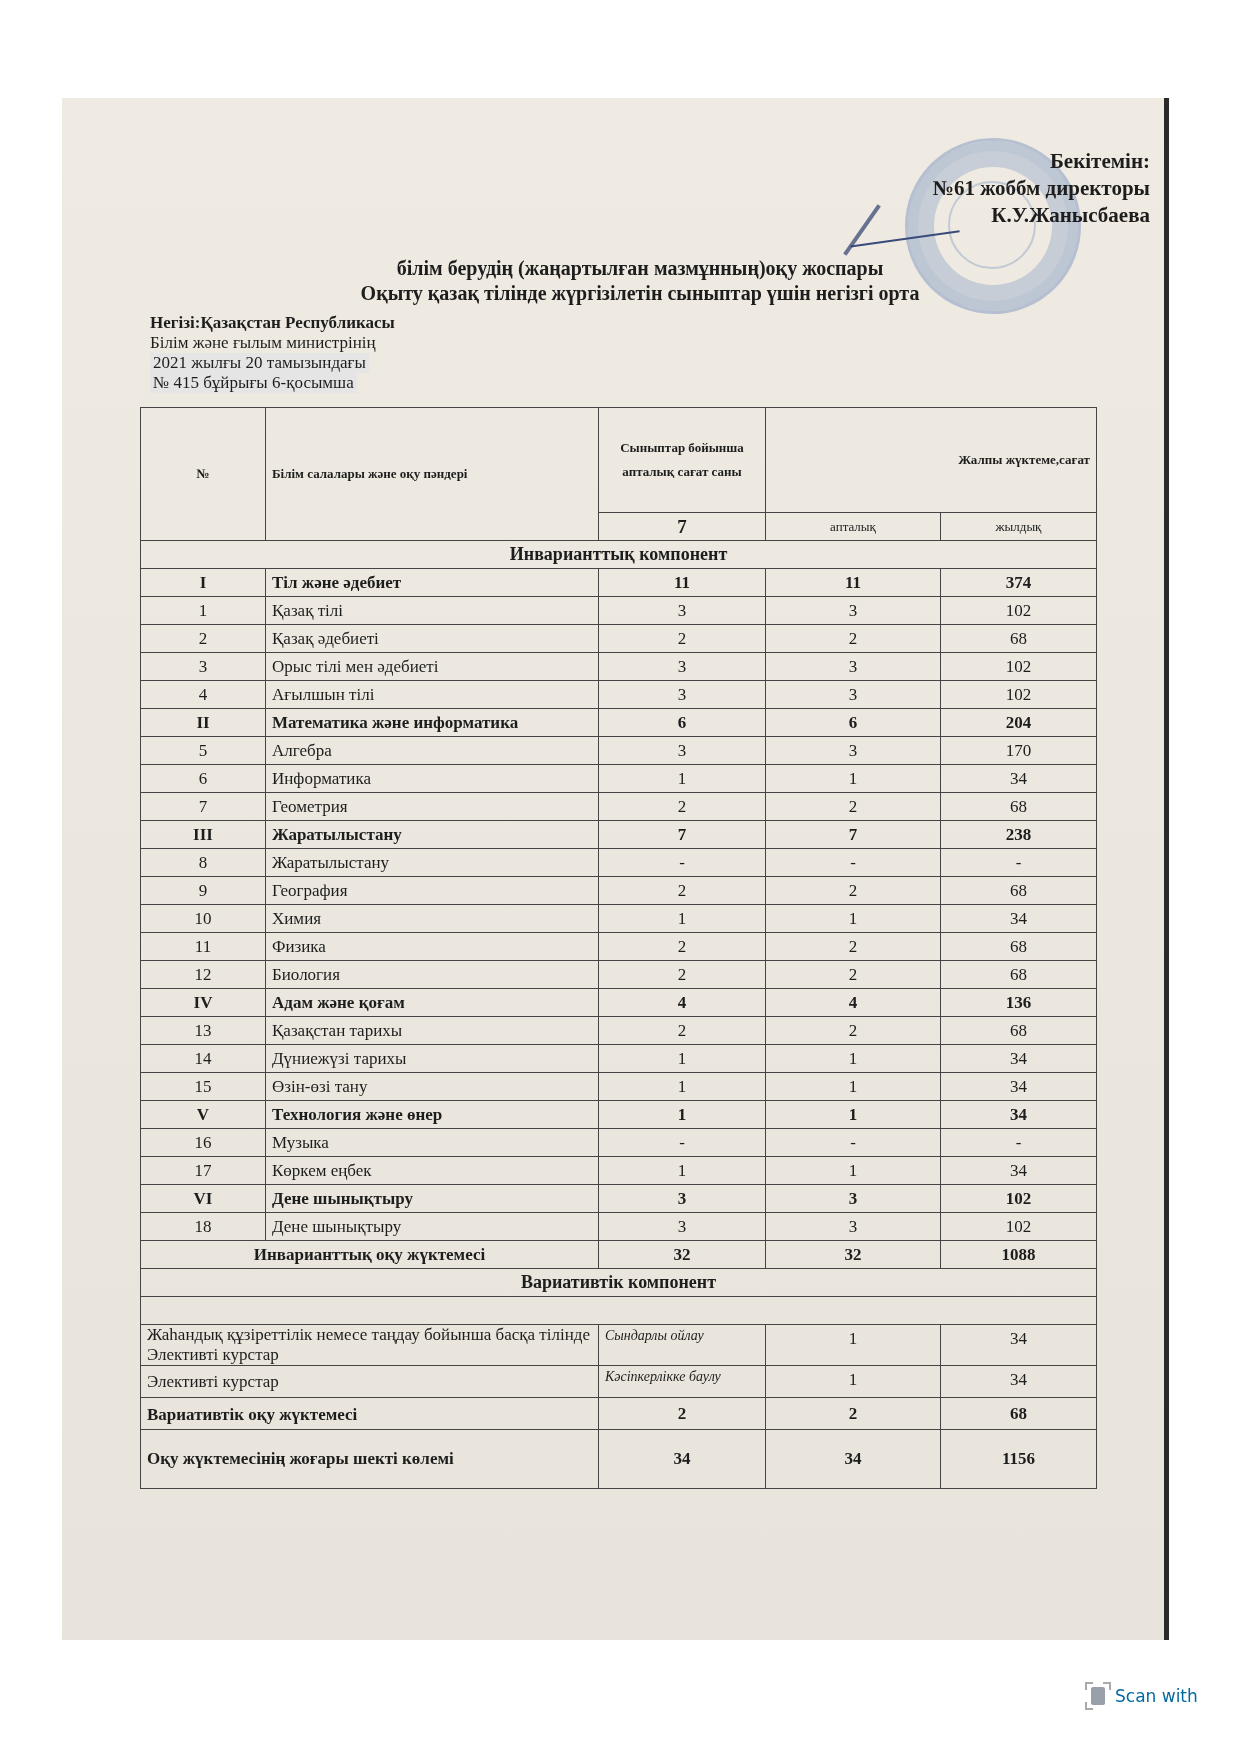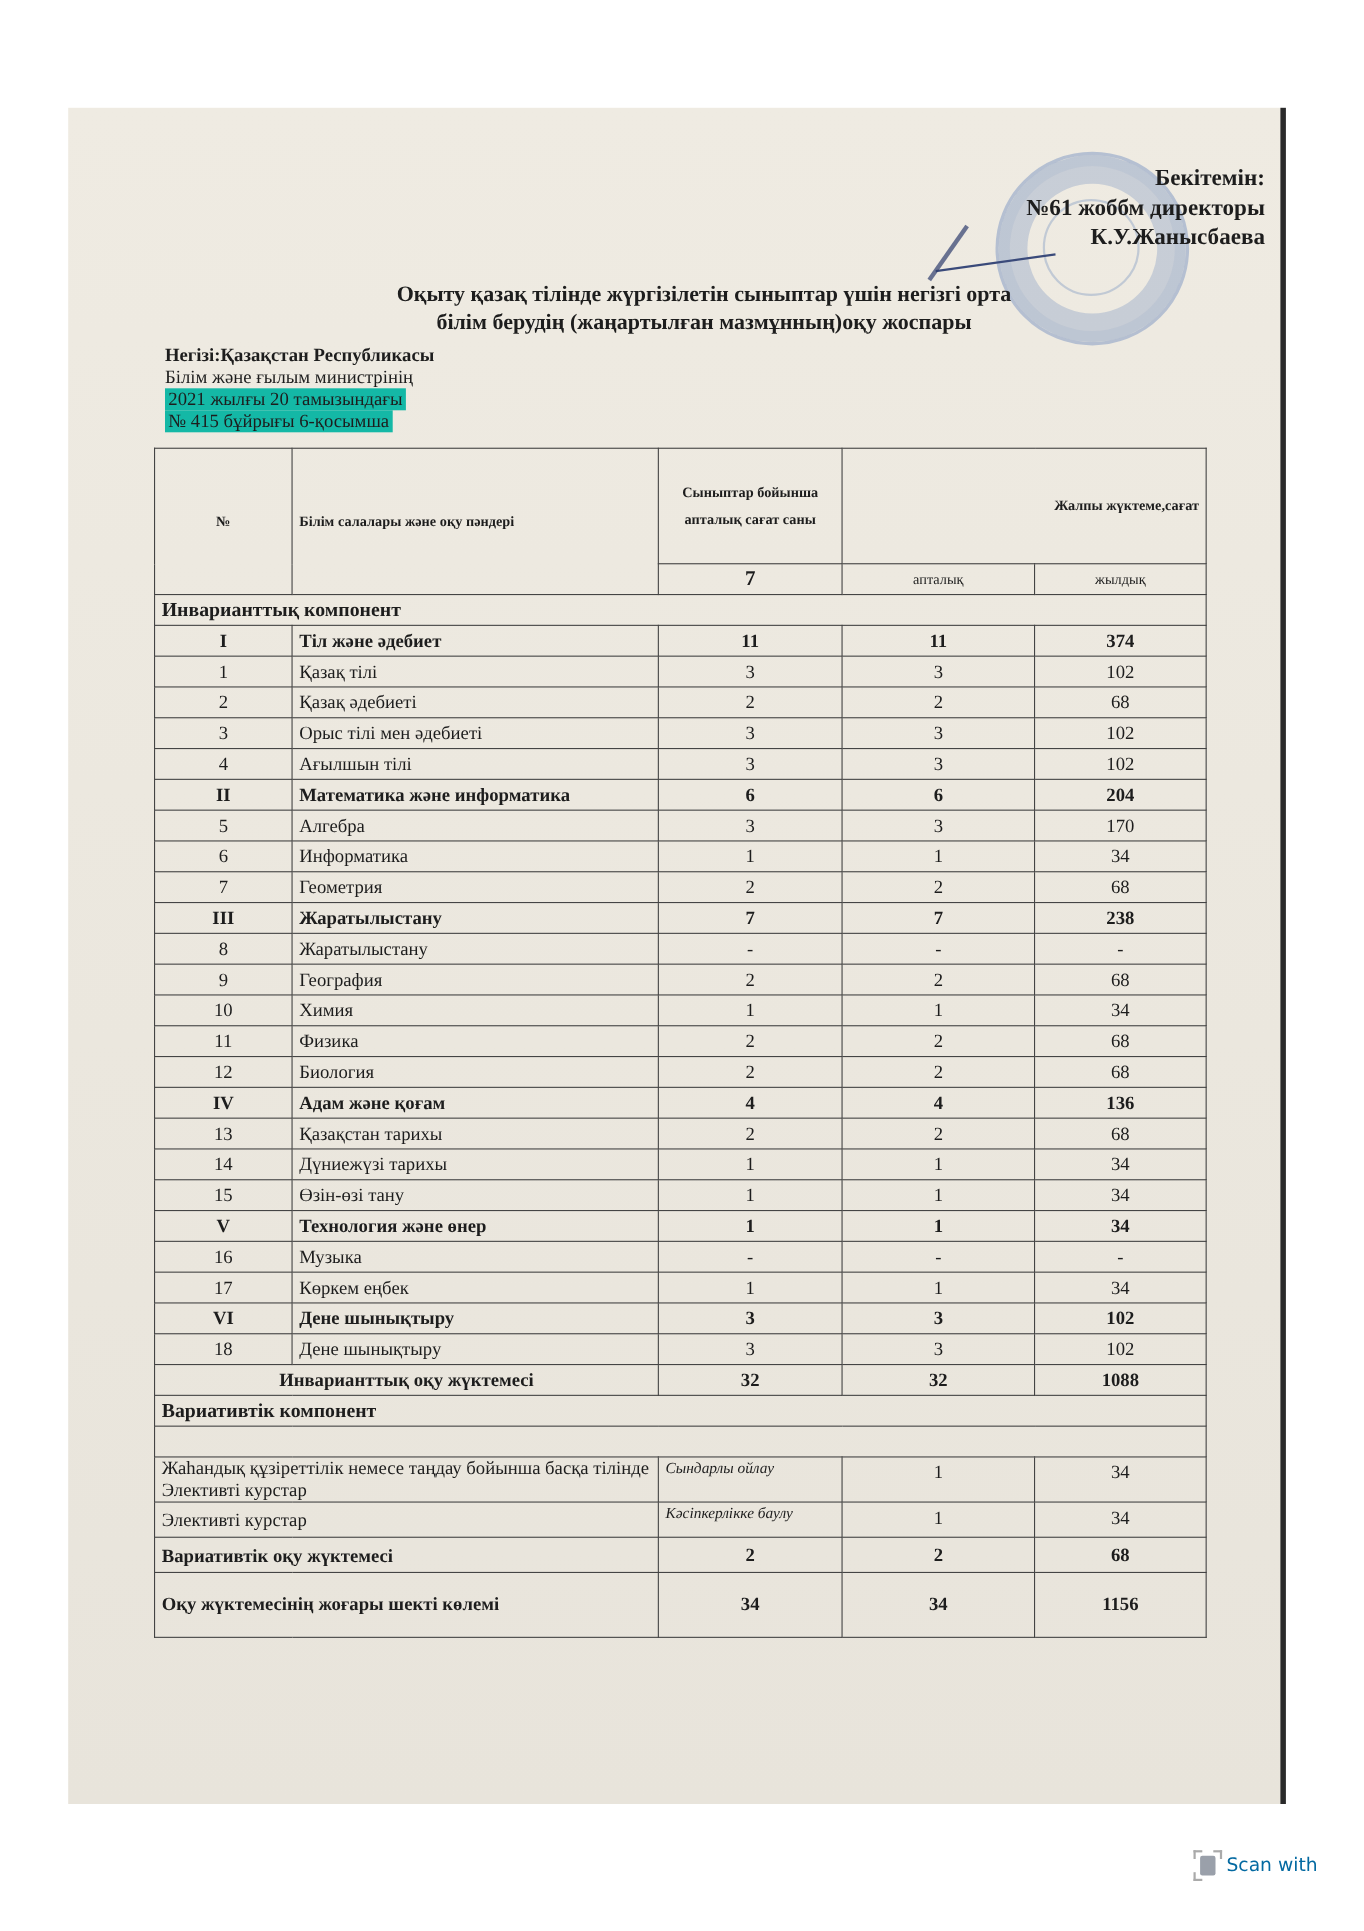--- a/index.html
+++ b/index.html
@@ -32,37 +32,37 @@
   }
   .sig-stroke { position:absolute; left:860px; top:200px; width:4px; height:60px; background:#2f3d6e; transform:rotate(35deg); opacity:0.7; }
   .doc-title {
     position:absolute; left:300px; top:256px; width:680px; text-align:center;
     font-weight:bold; font-size:20px; line-height:25px;
   }
   .basis {
     position:absolute; left:150px; top:313px; font-size:17px; line-height:20px;
   }
   .basis div { white-space:nowrap; }
-  .basis .hl { background:#14b8a6; display:inline-block; padding:0 3px; }
+  .basis .hl { background:#e5e5e5; display:inline-block; padding:0 3px; }
   .basis .b1 { font-weight:bold; }
   table.plan {
     position:absolute; left:140px; top:407px; width:956px; border-collapse:collapse;
     table-layout:fixed; font-size:17px;
   }
   table.plan td, table.plan th {
     border:1.6px solid #444; padding:0 6px; height:27px; vertical-align:middle;
   }
   .c-num { text-align:center; }
   .c-val { text-align:center; }
   .c-year { text-align:center; }
   .bold { font-weight:bold; }
   .hdr th { font-weight:bold; vertical-align:top; font-size:13px; line-height:24px; padding-top:4px; }
   .hdr .subj { text-align:left; }
   .small { font-size:13px; }
-  .section td { font-weight:bold; font-size:18px; }
+  .section td { text-align:center; font-weight:bold; font-size:18px; }
   .italic { font-style:italic; font-size:14px; vertical-align:top !important; padding-top:3px !important; }
   .tall td { height:44px; }
   .tall2 td { height:42px; }
   .empty-row td { height:28px; }
   .footer-row td { height:46px; vertical-align:top; padding-top:6px; }
   .watermark {
     position:absolute; left:1085px; top:1682px; display:flex; align-items:center; gap:4px;
     font-family:"DejaVu Sans", sans-serif; font-size:17px; color:#0369a1;
   }
   .scan-icon { width:26px; height:28px; position:relative; }
@@ -81,22 +81,22 @@
 
 <div class="approve">
   <div>Бекітемін:</div>
   <div>№61 жоббм  директоры</div>
   <div>К.У.Жанысбаева</div>
 </div>
 <div class="signature"></div>
 <div class="sig-stroke"></div>
 
 <div class="doc-title">
+  <div>білім берудің (жаңартылған мазмұнның)оқу жоспары</div>
   <div>Оқыту қазақ тілінде жүргізілетін сыныптар үшін негізгі орта</div>
-  <div>білім берудің (жаңартылған мазмұнның)оқу жоспары</div>
 </div>
 
 <div class="basis">
   <div class="b1">Негізі:Қазақстан Республикасы</div>
   <div>Білім және ғылым министрінің</div>
   <div><span class="hl">2021 жылғы 20 тамызындағы</span></div>
   <div><span class="hl">№ 415 бұйрығы  6-қосымша</span></div>
 </div>
 
 <table class="plan">

